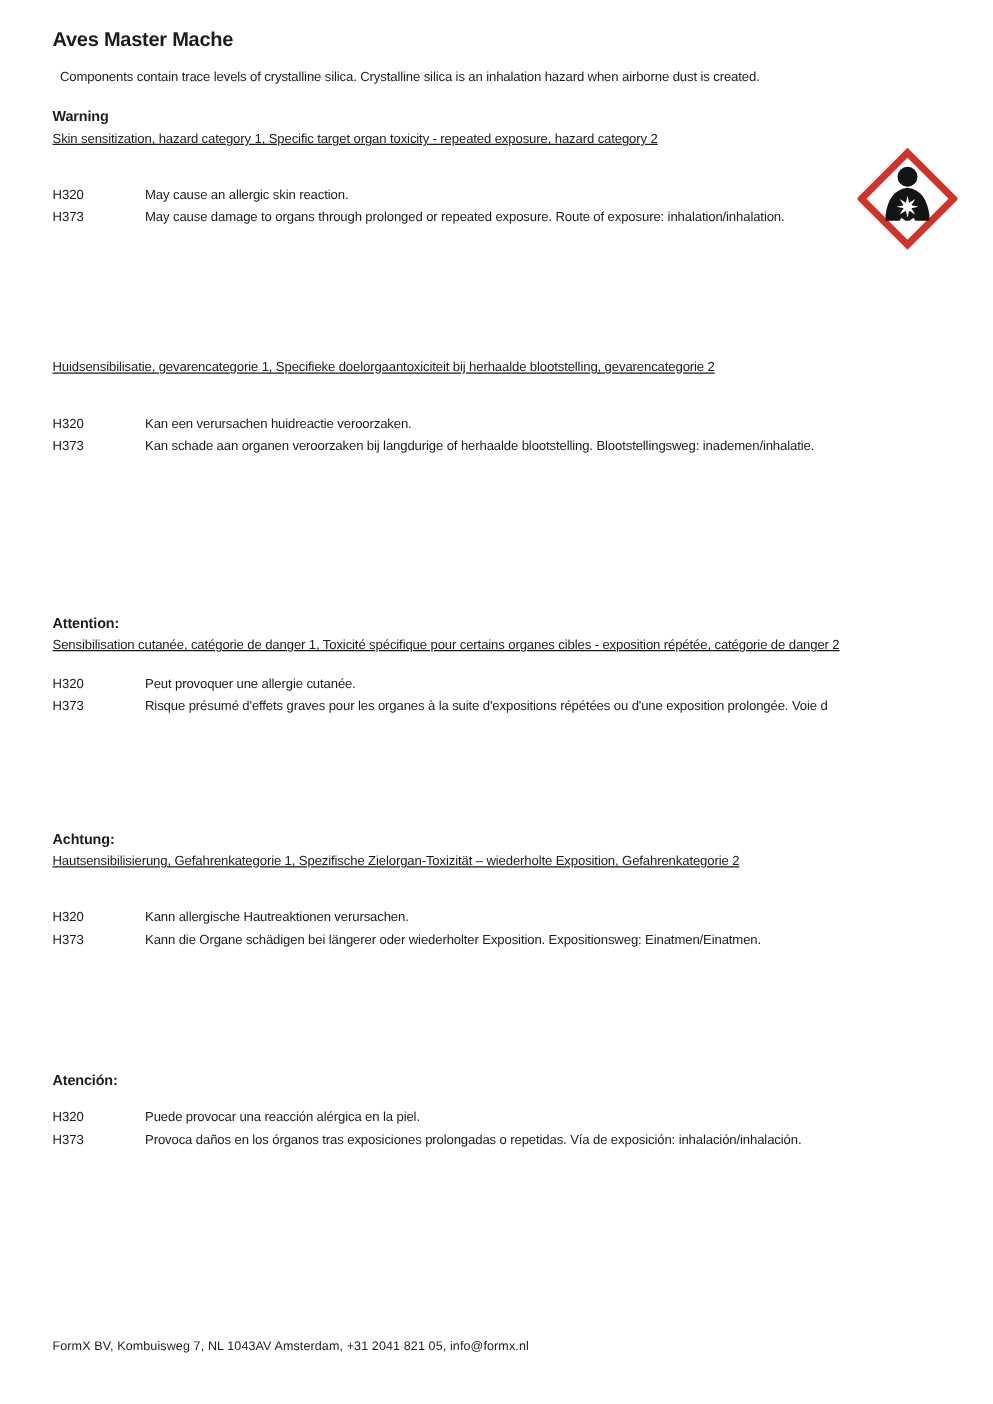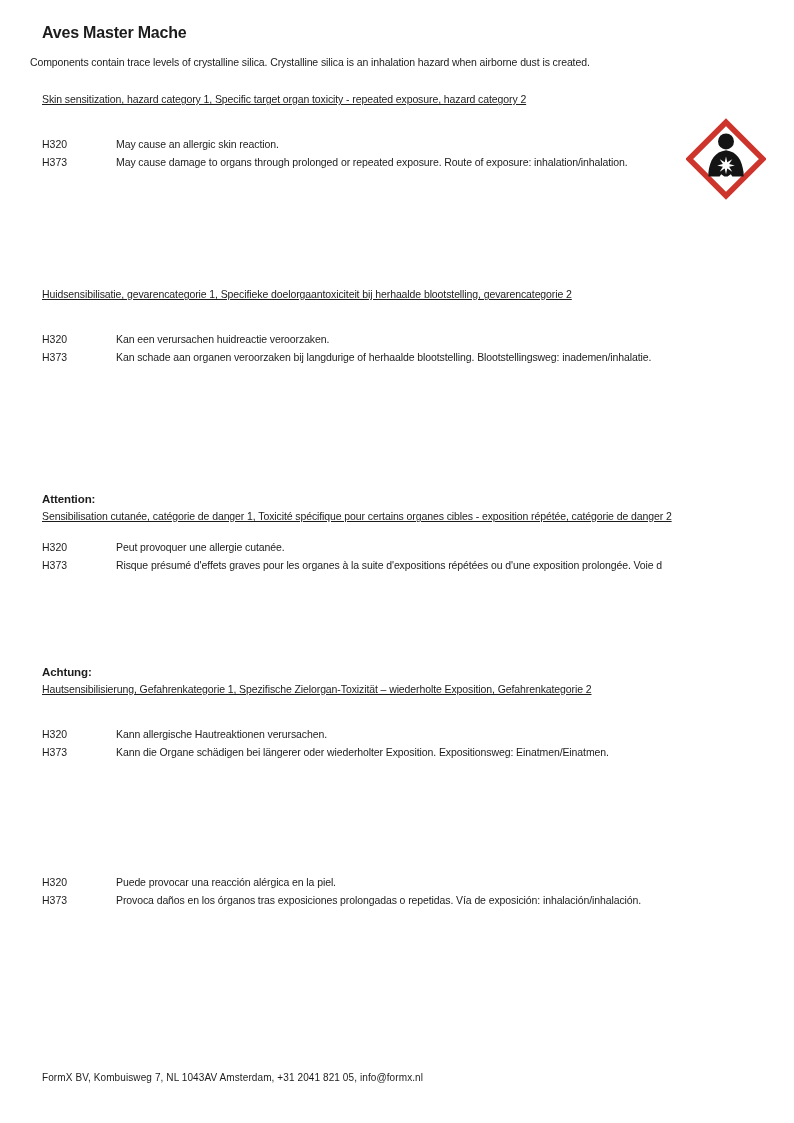--- a/index.html
+++ b/index.html
@@ -14,21 +14,21 @@
   }
   .title {
     position: absolute;
     left: 42px; top: 24px;
     font-size: 16px;
     font-weight: bold;
     letter-spacing: -0.2px;
   }
   .intro {
     position: absolute;
-    left: 30px; top: 55px;
+    left: 48px; top: 55px;
     width: 700px;
     font-size: 10.5px;
     line-height: 15px;
     letter-spacing: -0.1px;
   }
   .pictogram {
     position: absolute;
     left: 686px; top: 117px;
     width: 80px; height: 84px;
   }
@@ -92,20 +92,21 @@
   <div class="pictogram">
     <svg viewBox="0 0 100 100" width="80" height="84" aria-hidden="true">
       <polygon points="50,4 96,50 50,96 4,50" fill="#ffffff" stroke="#cd342b" stroke-width="7"></polygon>
       <circle cx="50" cy="28" r="10" fill="#141414"></circle>
       <path d="M50 39 C36 41 30 51 28 67 L28 72 L42 72 L44 69 L48 72 L52 72 L56 69 L58 72 L72 72 L72 67 C70 51 64 41 50 39 Z" fill="#141414"></path>
       <polygon fill="#ffffff" points="50,47 51.6,54.1 57.8,50.2 53.9,56.4 61,58 53.9,59.6 57.8,65.8 51.6,61.9 50,69 48.4,61.9 42.2,65.8 46.1,59.6 39,58 46.1,56.4 42.2,50.2 48.4,54.1"></polygon>
     </svg>
   </div>
 
   <div class="section sec-en">
+    <div class="signal-word">Warning</div>
     <div class="classification">Skin sensitization, hazard category 1, Specific target organ toxicity - repeated exposure, hazard category 2</div>
     <div class="statements">
       <div class="statement-row">
         <div class="statement-code">H320</div>
         <div class="statement-text">May cause an allergic skin reaction.</div>
       </div>
       <div class="statement-row">
         <div class="statement-code">H373</div>
         <div class="statement-text">May cause damage to organs through prolonged or repeated exposure. Route of exposure: inhalation/inhalation.</div>
       </div>
@@ -150,20 +151,21 @@
         <div class="statement-text">Kann allergische Hautreaktionen verursachen.</div>
       </div>
       <div class="statement-row">
         <div class="statement-code">H373</div>
         <div class="statement-text">Kann die Organe schädigen bei längerer oder wiederholter Exposition. Expositionsweg: Einatmen/Einatmen.</div>
       </div>
     </div>
   </div>
 
   <div class="section sec-es">
+    <div class="signal-word">Atención:</div>
     <div class="statements after-two-lines">
       <div class="statement-row">
         <div class="statement-code">H320</div>
         <div class="statement-text">Puede provocar una reacción alérgica en la piel.</div>
       </div>
       <div class="statement-row">
         <div class="statement-code">H373</div>
         <div class="statement-text">Provoca daños en los órganos tras exposiciones prolongadas o repetidas. Vía de exposición: inhalación/inhalación.</div>
       </div>
     </div>

